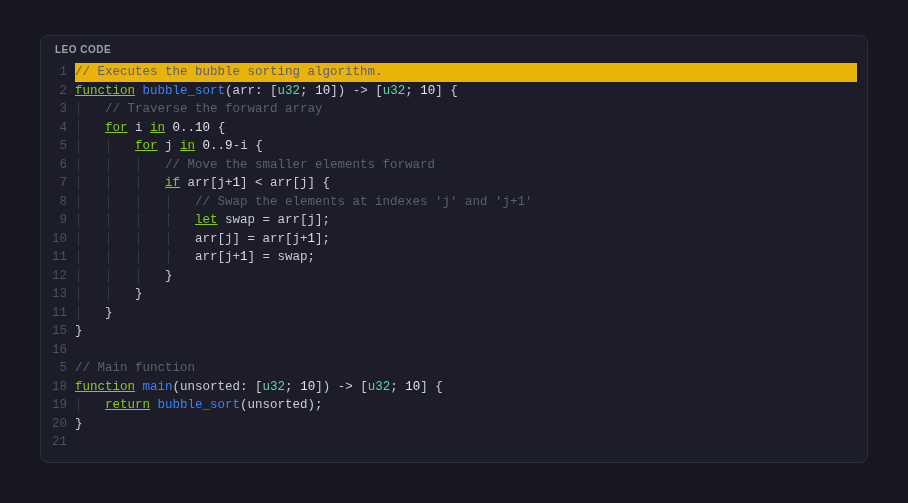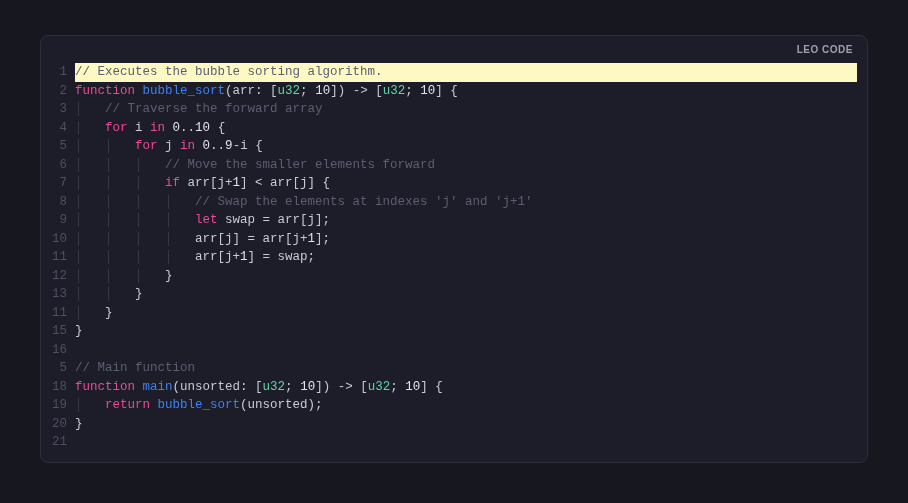--- a/index.html
+++ b/index.html
@@ -25,21 +25,20 @@
       display: flex;
       flex-direction: column;
     }
     .panel-header {
       padding: 8px 14px 8px 14px;
       font-size: 10px;
       font-weight: 700;
       letter-spacing: 0.5px;
       color: #9ea0af;
       font-family: -apple-system, BlinkMacSystemFont, 'Segoe UI', sans-serif;
-      text-align: right;
     }
     .code-area {
       flex: 1;
       display: flex;
       font-size: 12.5px;
       line-height: 18.5px;
       overflow: hidden;
     }
     .gutter {
       text-align: right;
@@ -54,24 +53,24 @@
     .code {
       flex: 1;
       padding-right: 10px;
     }
     .code-line {
       height: 18.5px;
       white-space: pre;
       color: #c9cad6;
     }
     .code-line.hl {
-      background: #fef9c3;
+      background: #eab308;
     }
     .tok-comment { color: #5c5e72; }
-    .tok-keyword { color: #ec4899; }
+    .tok-keyword { color: #84cc16; text-decoration: underline; }
     .tok-func { color: #3b82f6; }
     .tok-type { color: #5dd8a5; }
     .tok-number { color: #e2e2ec; }
     .tok-punct { color: #c9cad6; }
     .tok-param { color: #c9cad6; }
     .indent-guide { color: #3a3c4d; }
   </style>
 </head>
 <body>
 

